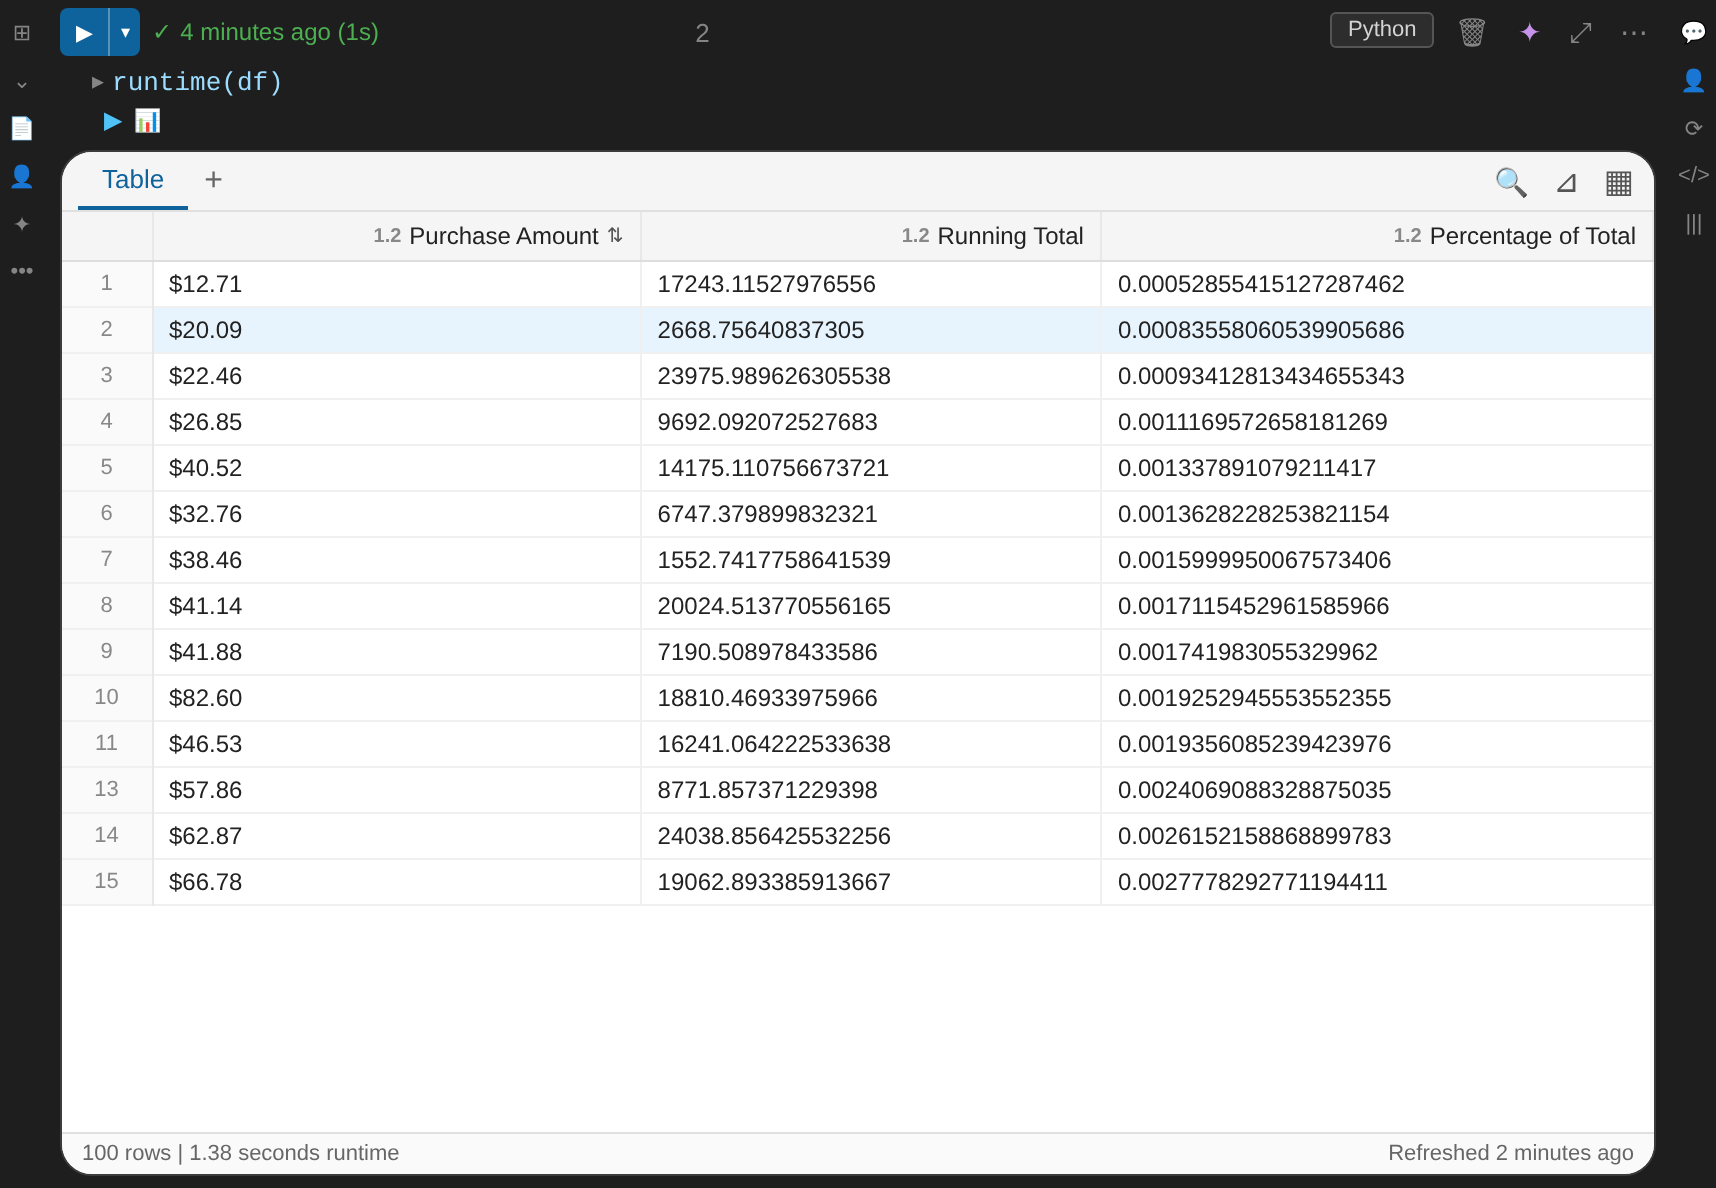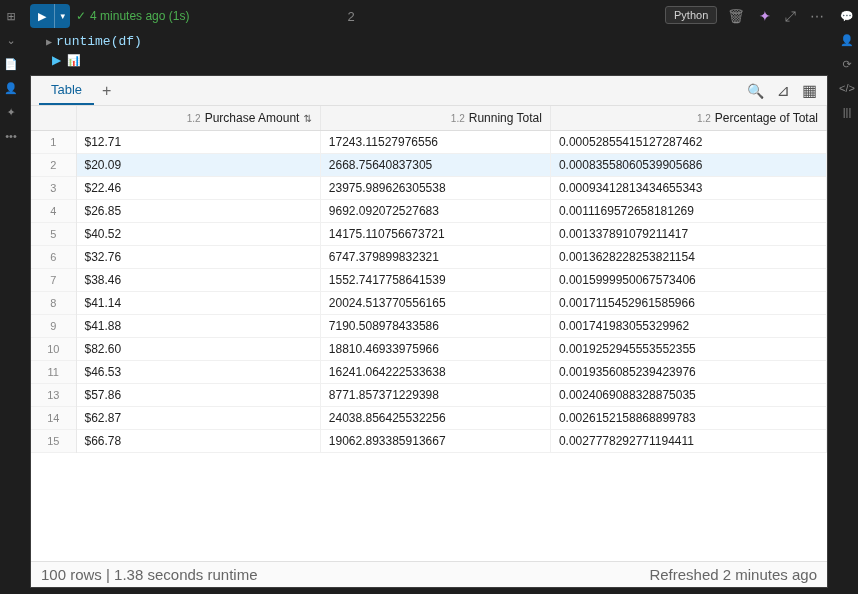--- a/index.html
+++ b/index.html
@@ -146,21 +146,21 @@
       flex-shrink: 0;
     }
     .perf-icon {
       font-size: 11px;
     }
 
     
     .output-container {
       margin: 6px 8px;
       border: 1px solid #3c3c3c;
-      border-radius: 0;
+      border-radius: 16px;
       background: #ffffff;
       flex: 1;
       display: flex;
       flex-direction: column;
       overflow: hidden;
     }
 
     
     .table-tabs {
       display: flex;
@@ -236,21 +236,21 @@
     }
     thead th .col-header {
       display: flex;
       align-items: center;
       justify-content: flex-end;
       gap: 4px;
     }
     thead th .col-type {
       color: #888;
       font-size: 10px;
-      font-weight: normal;
+      font-weight: bold;
     }
     thead th .sort-icon {
       color: #555;
       font-size: 10px;
     }
     tbody tr {
       border-bottom: 1px solid #f0f0f0;
     }
     tbody td {
       padding: 4px 8px;
@@ -266,21 +266,21 @@
     tbody tr.highlighted {
       background: #e8f4fd;
     }
 
     
     .status-bar {
       display: flex;
       align-items: flex-end;
       justify-content: space-between;
       padding: 4px 10px;
-      font-size: 15px;
+      font-size: 11px;
       color: #666;
       border-top: 1px solid #e0e0e0;
       background: #fafafa;
       flex-shrink: 0;
     }
 
     
     .sidebar-right {
       width: 22px;
       background: #1e1e1e;

